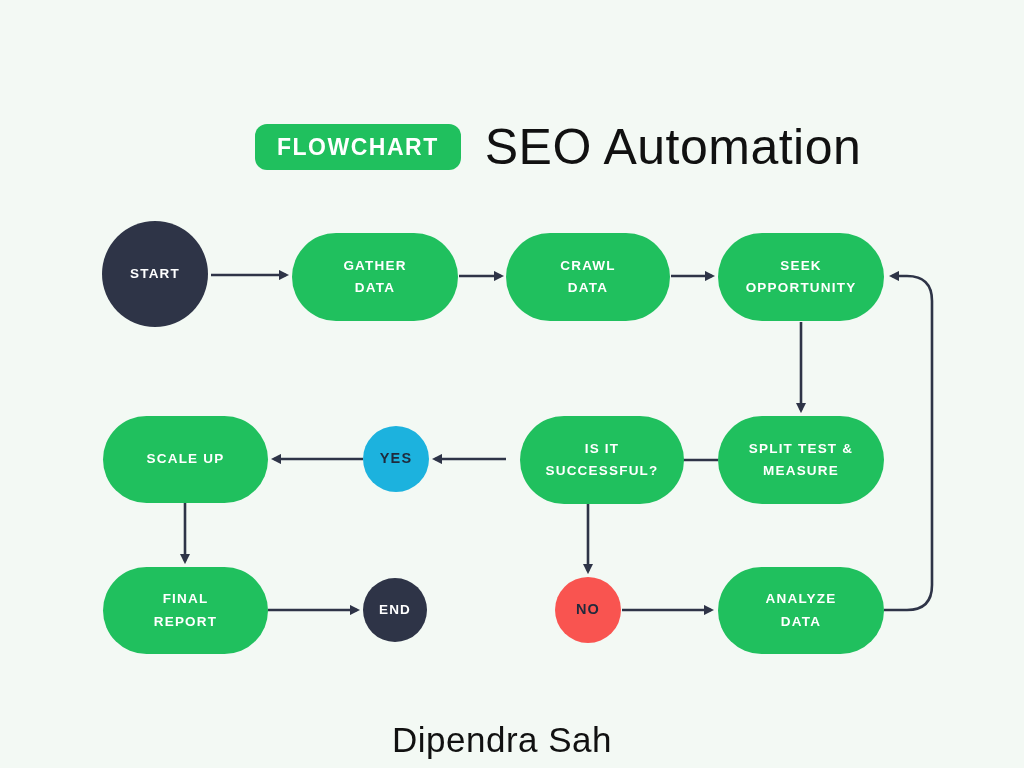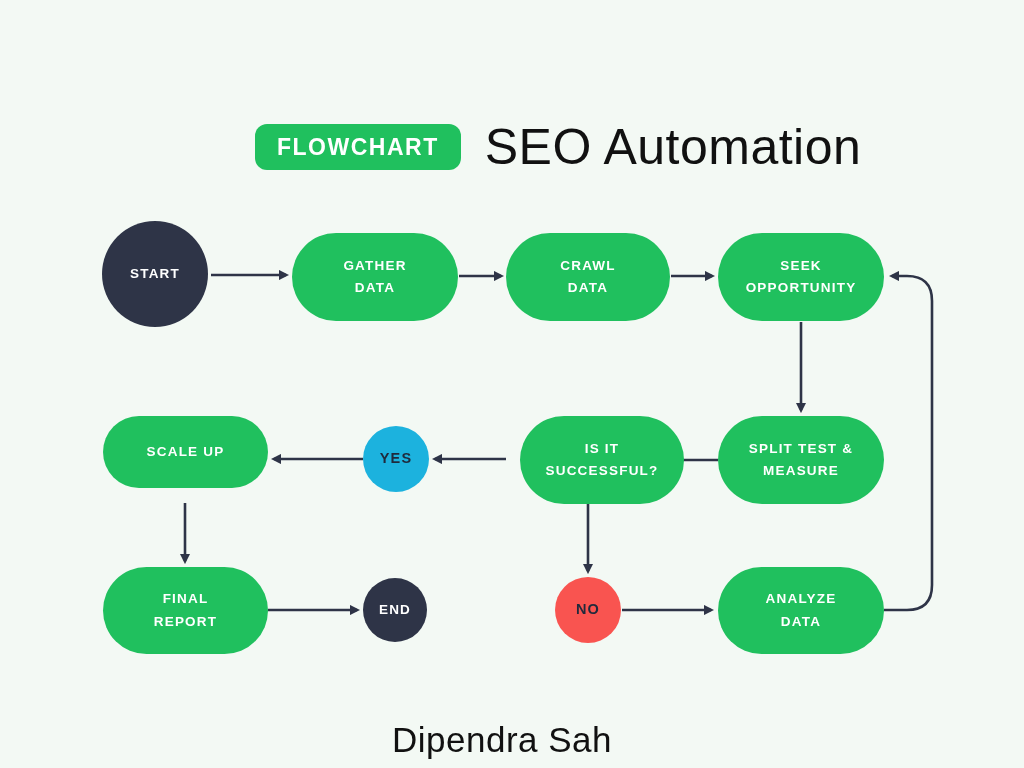--- a/index.html
+++ b/index.html
@@ -69,21 +69,21 @@
   </svg>
 
   <div class="node circle dark" style="left:102px;top:221px;width:106px;height:106px;">START</div>
   <div class="node pill green" style="left:292px;top:233px;width:166px;height:88px;">GATHER
 DATA</div>
   <div class="node pill green" style="left:506px;top:233px;width:164px;height:88px;">CRAWL
 DATA</div>
   <div class="node pill green" style="left:718px;top:233px;width:166px;height:88px;">SEEK
 OPPORTUNITY</div>
 
-  <div class="node pill green" style="left:103px;top:416px;width:165px;height:72px;">SCALE UP</div>
+  <div class="node pill green" style="left:103px;top:416px;width:165px;height:87px;">SCALE UP</div>
   <div class="node circle blue" style="left:363px;top:426px;width:66px;height:66px;">YES</div>
   <div class="node pill green" style="left:520px;top:416px;width:164px;height:88px;">IS IT
 SUCCESSFUL?</div>
   <div class="node pill green" style="left:103px;top:567px;width:165px;height:87px;">FINAL
 REPORT</div>
 
   <div class="node pill green" style="left:718px;top:416px;width:166px;height:88px;">SPLIT TEST &amp;
 MEASURE</div>
   <div class="node circle dark" style="left:363px;top:578px;width:64px;height:64px;">END</div>
   <div class="node circle red" style="left:555px;top:577px;width:66px;height:66px;text-align:right;">NO</div>

